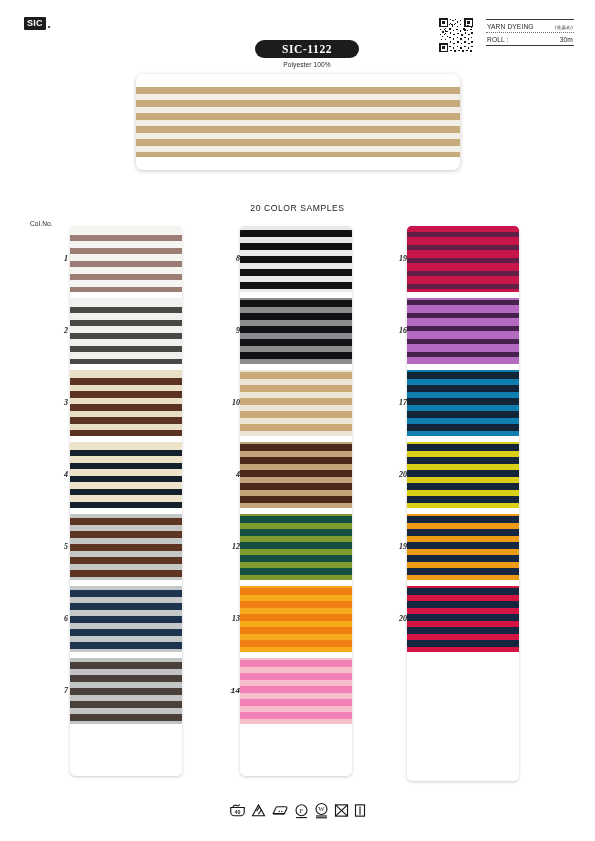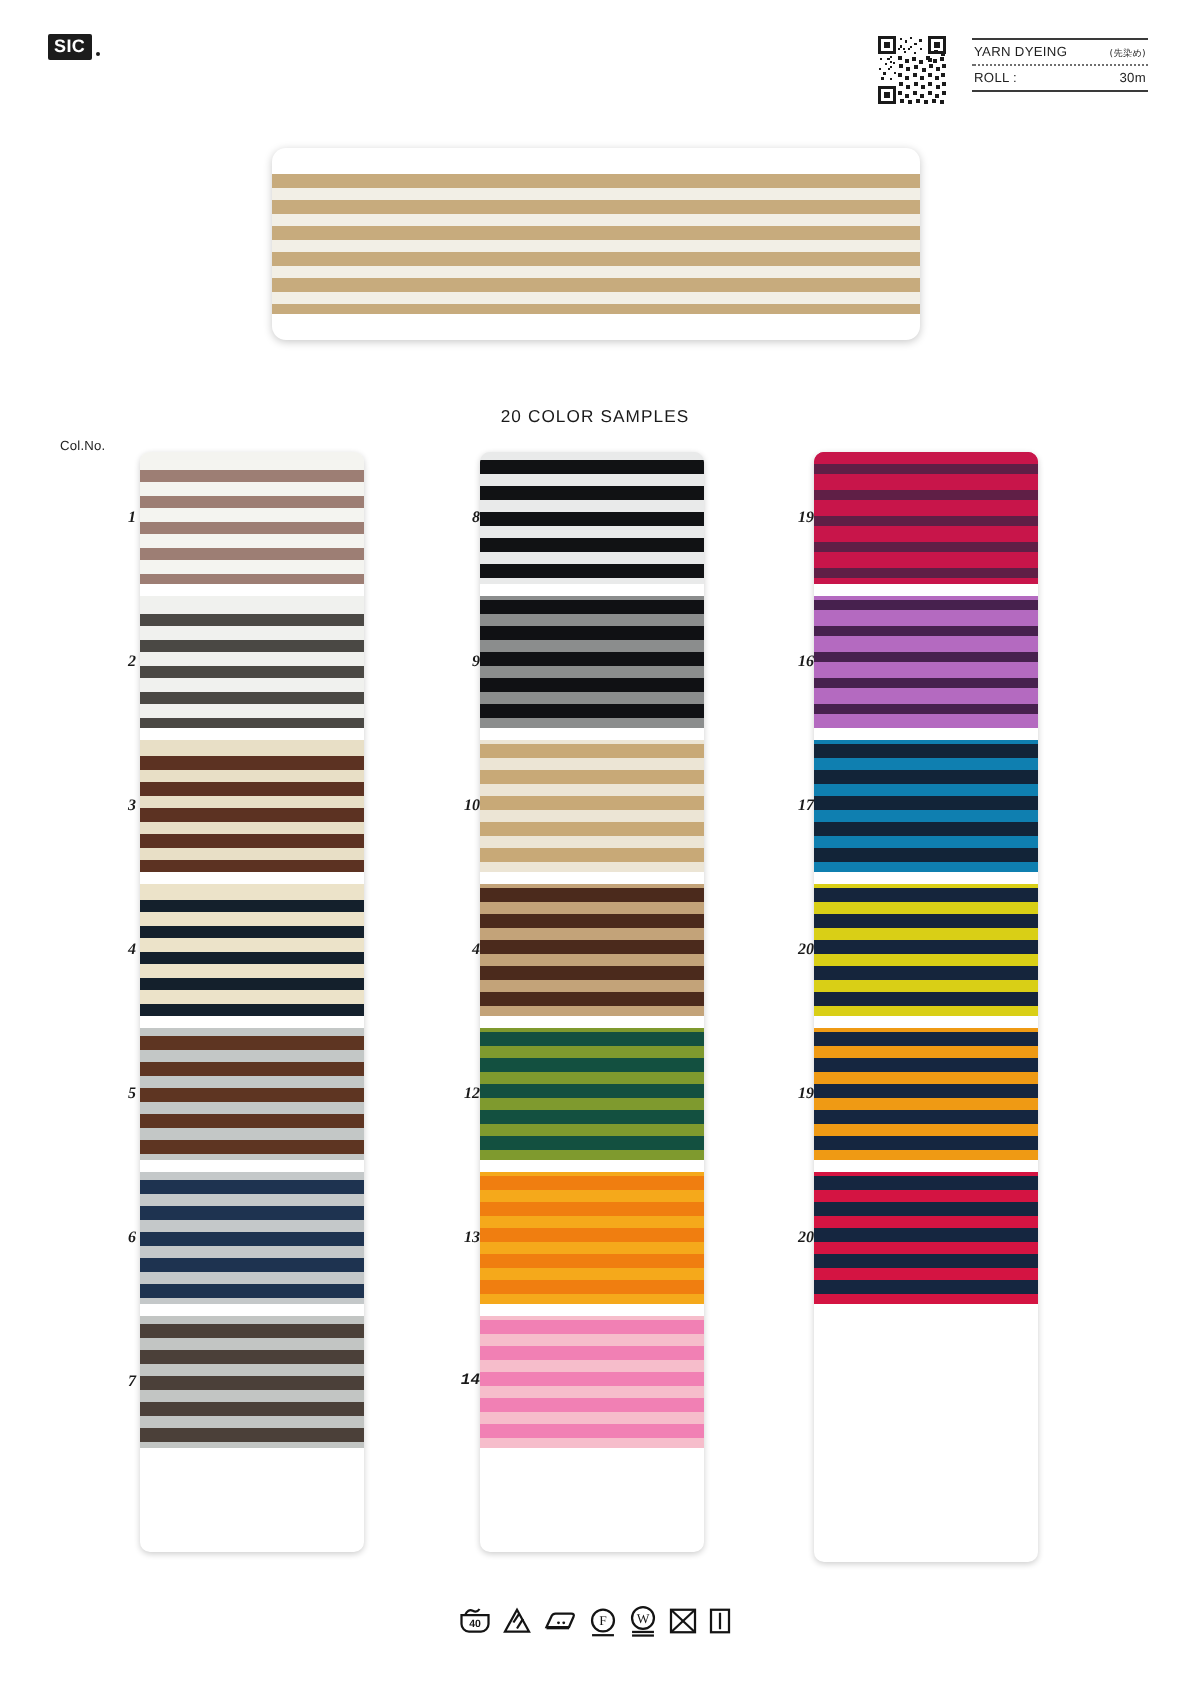--- a/index.html
+++ b/index.html
@@ -245,20 +245,24 @@
 <body>
 
 <div class="header">
 
   <div class="logo-block">
     <span class="logo-mark">SIC</span>
     <span class="logo-dot"></span>
   </div>
 
 
+  <div class="code-block">
+    <span class="code-badge">SIC-1122</span>
+    <div class="code-material">Polyester 100%</div>
+  </div>
 
   <div class="qr-wrap">
     <svg width="36" height="36" viewBox="0 0 36 36" shape-rendering="crispEdges">
       <rect width="36" height="36" fill="#ffffff"></rect>
       <g fill="#1a1a1a">
 
         <rect x="1" y="1" width="9" height="9"></rect>
           <rect x="2.5" y="2.5" width="6" height="6" fill="#fff"></rect>
           <rect x="4" y="4" width="3" height="3"></rect>
 

